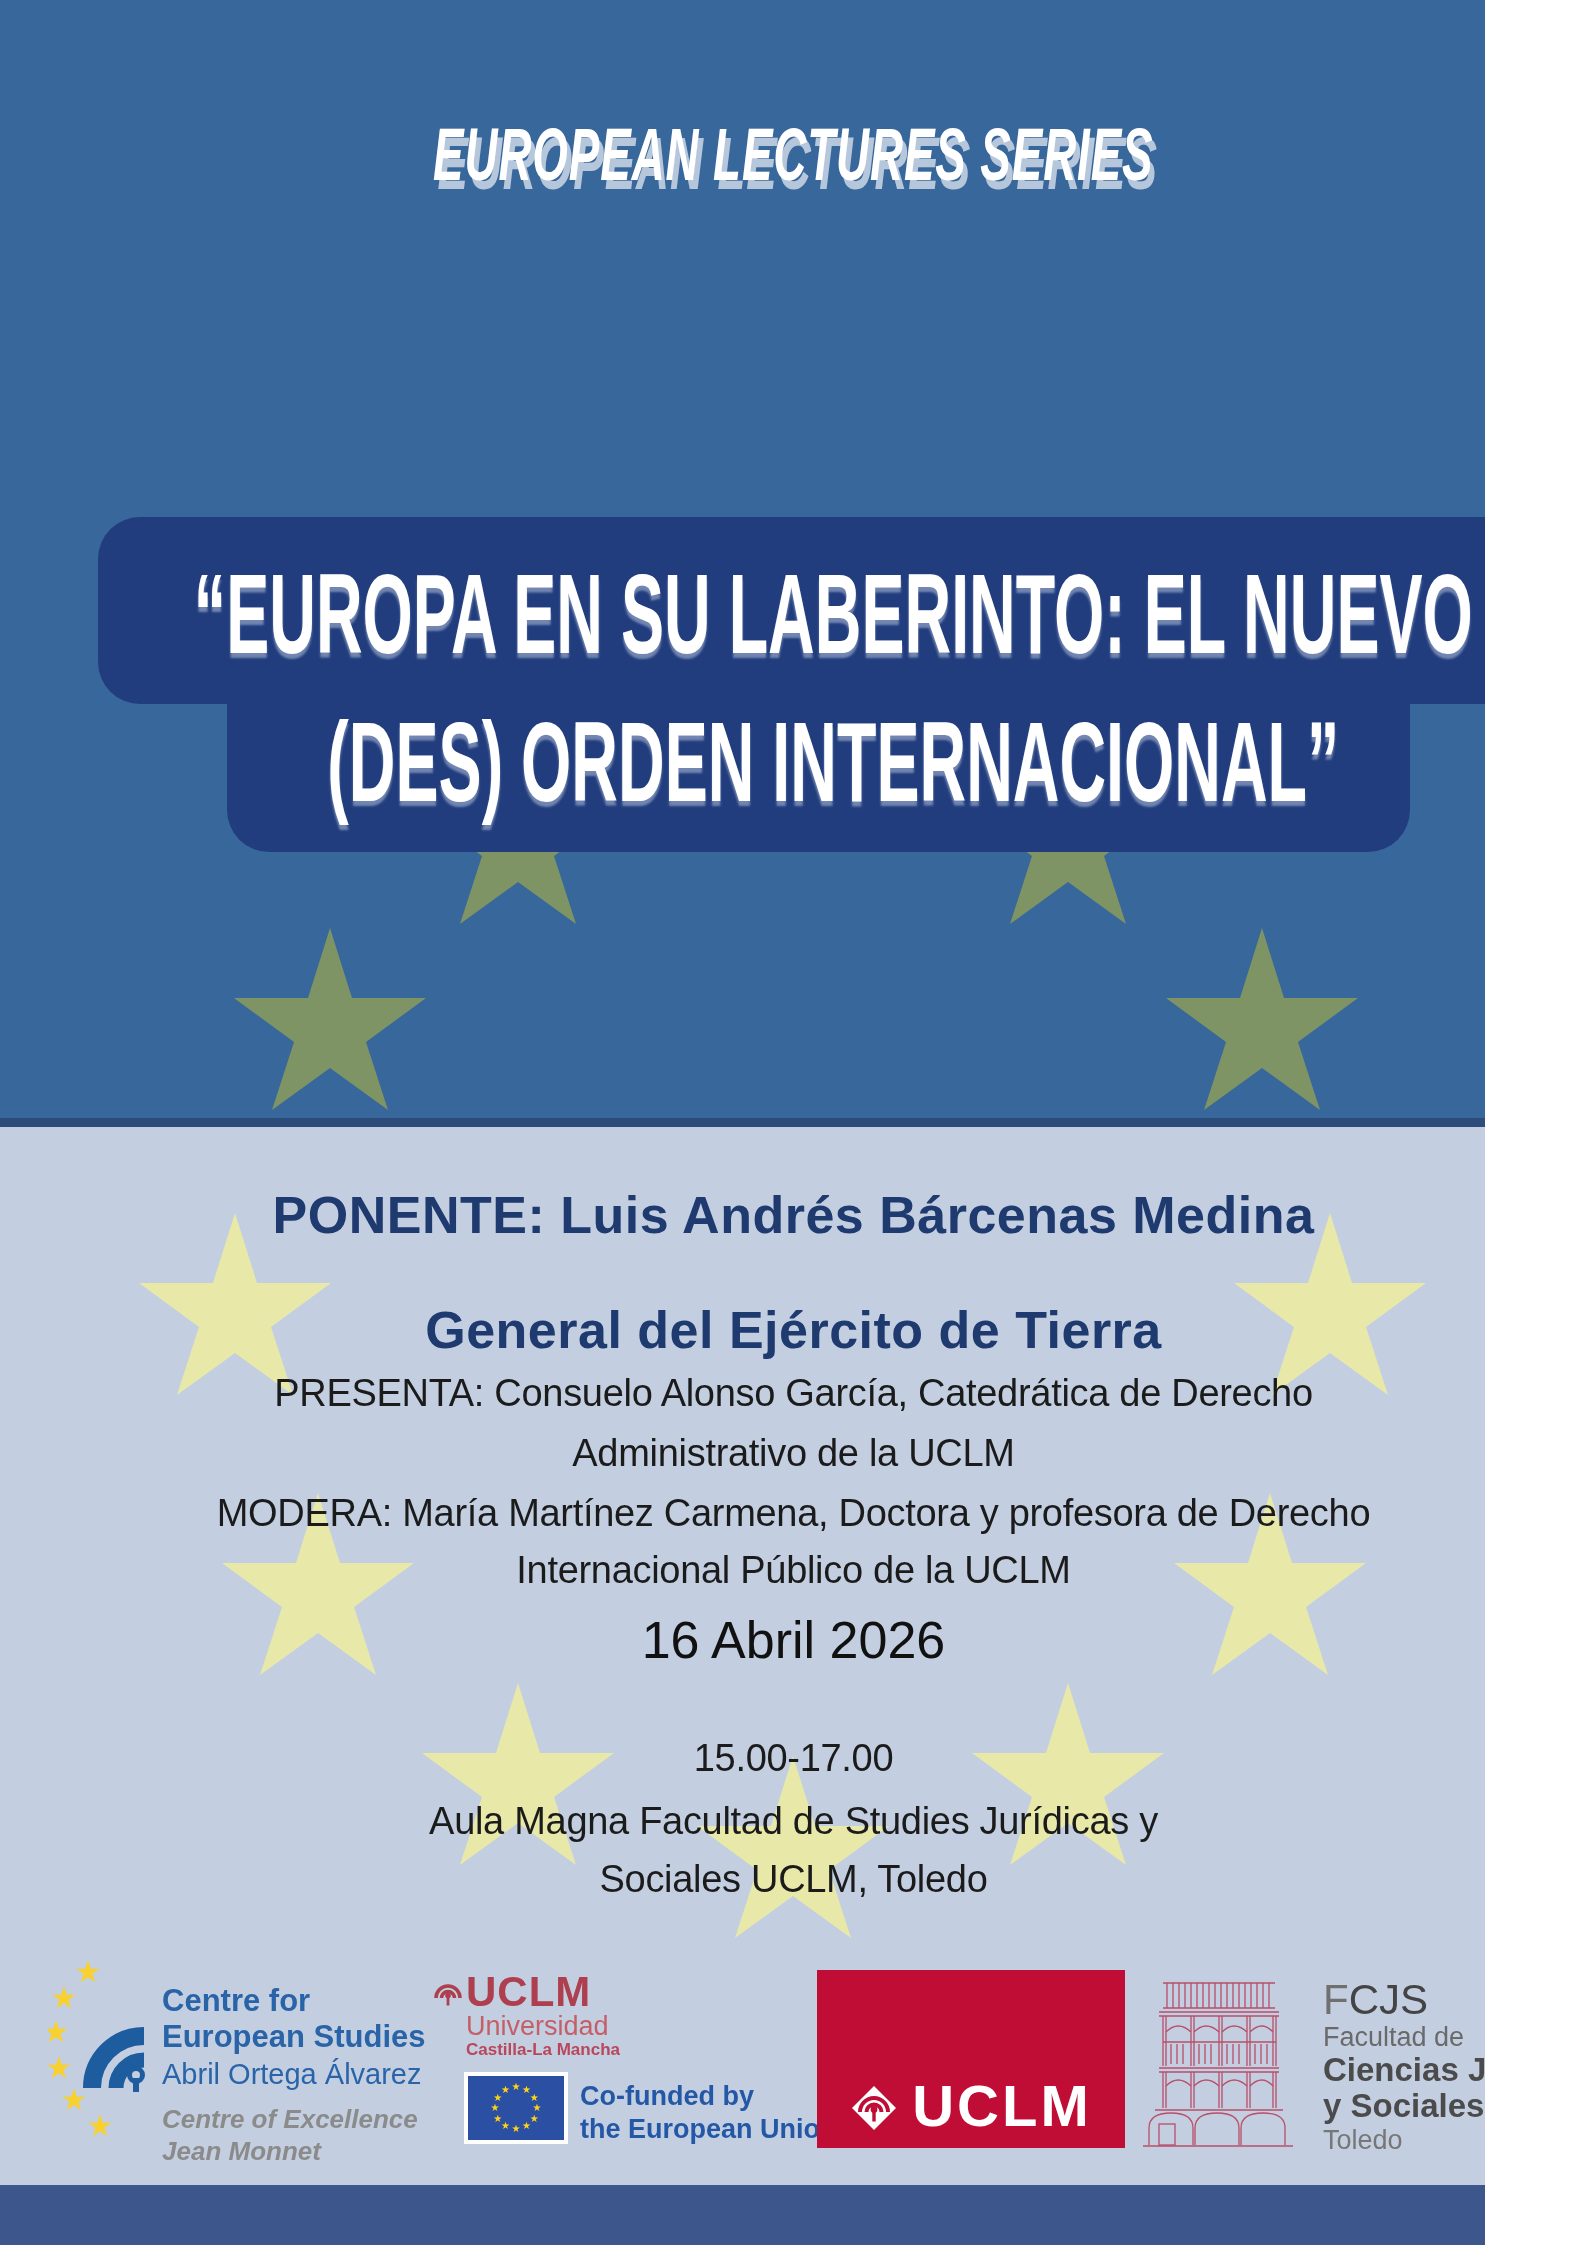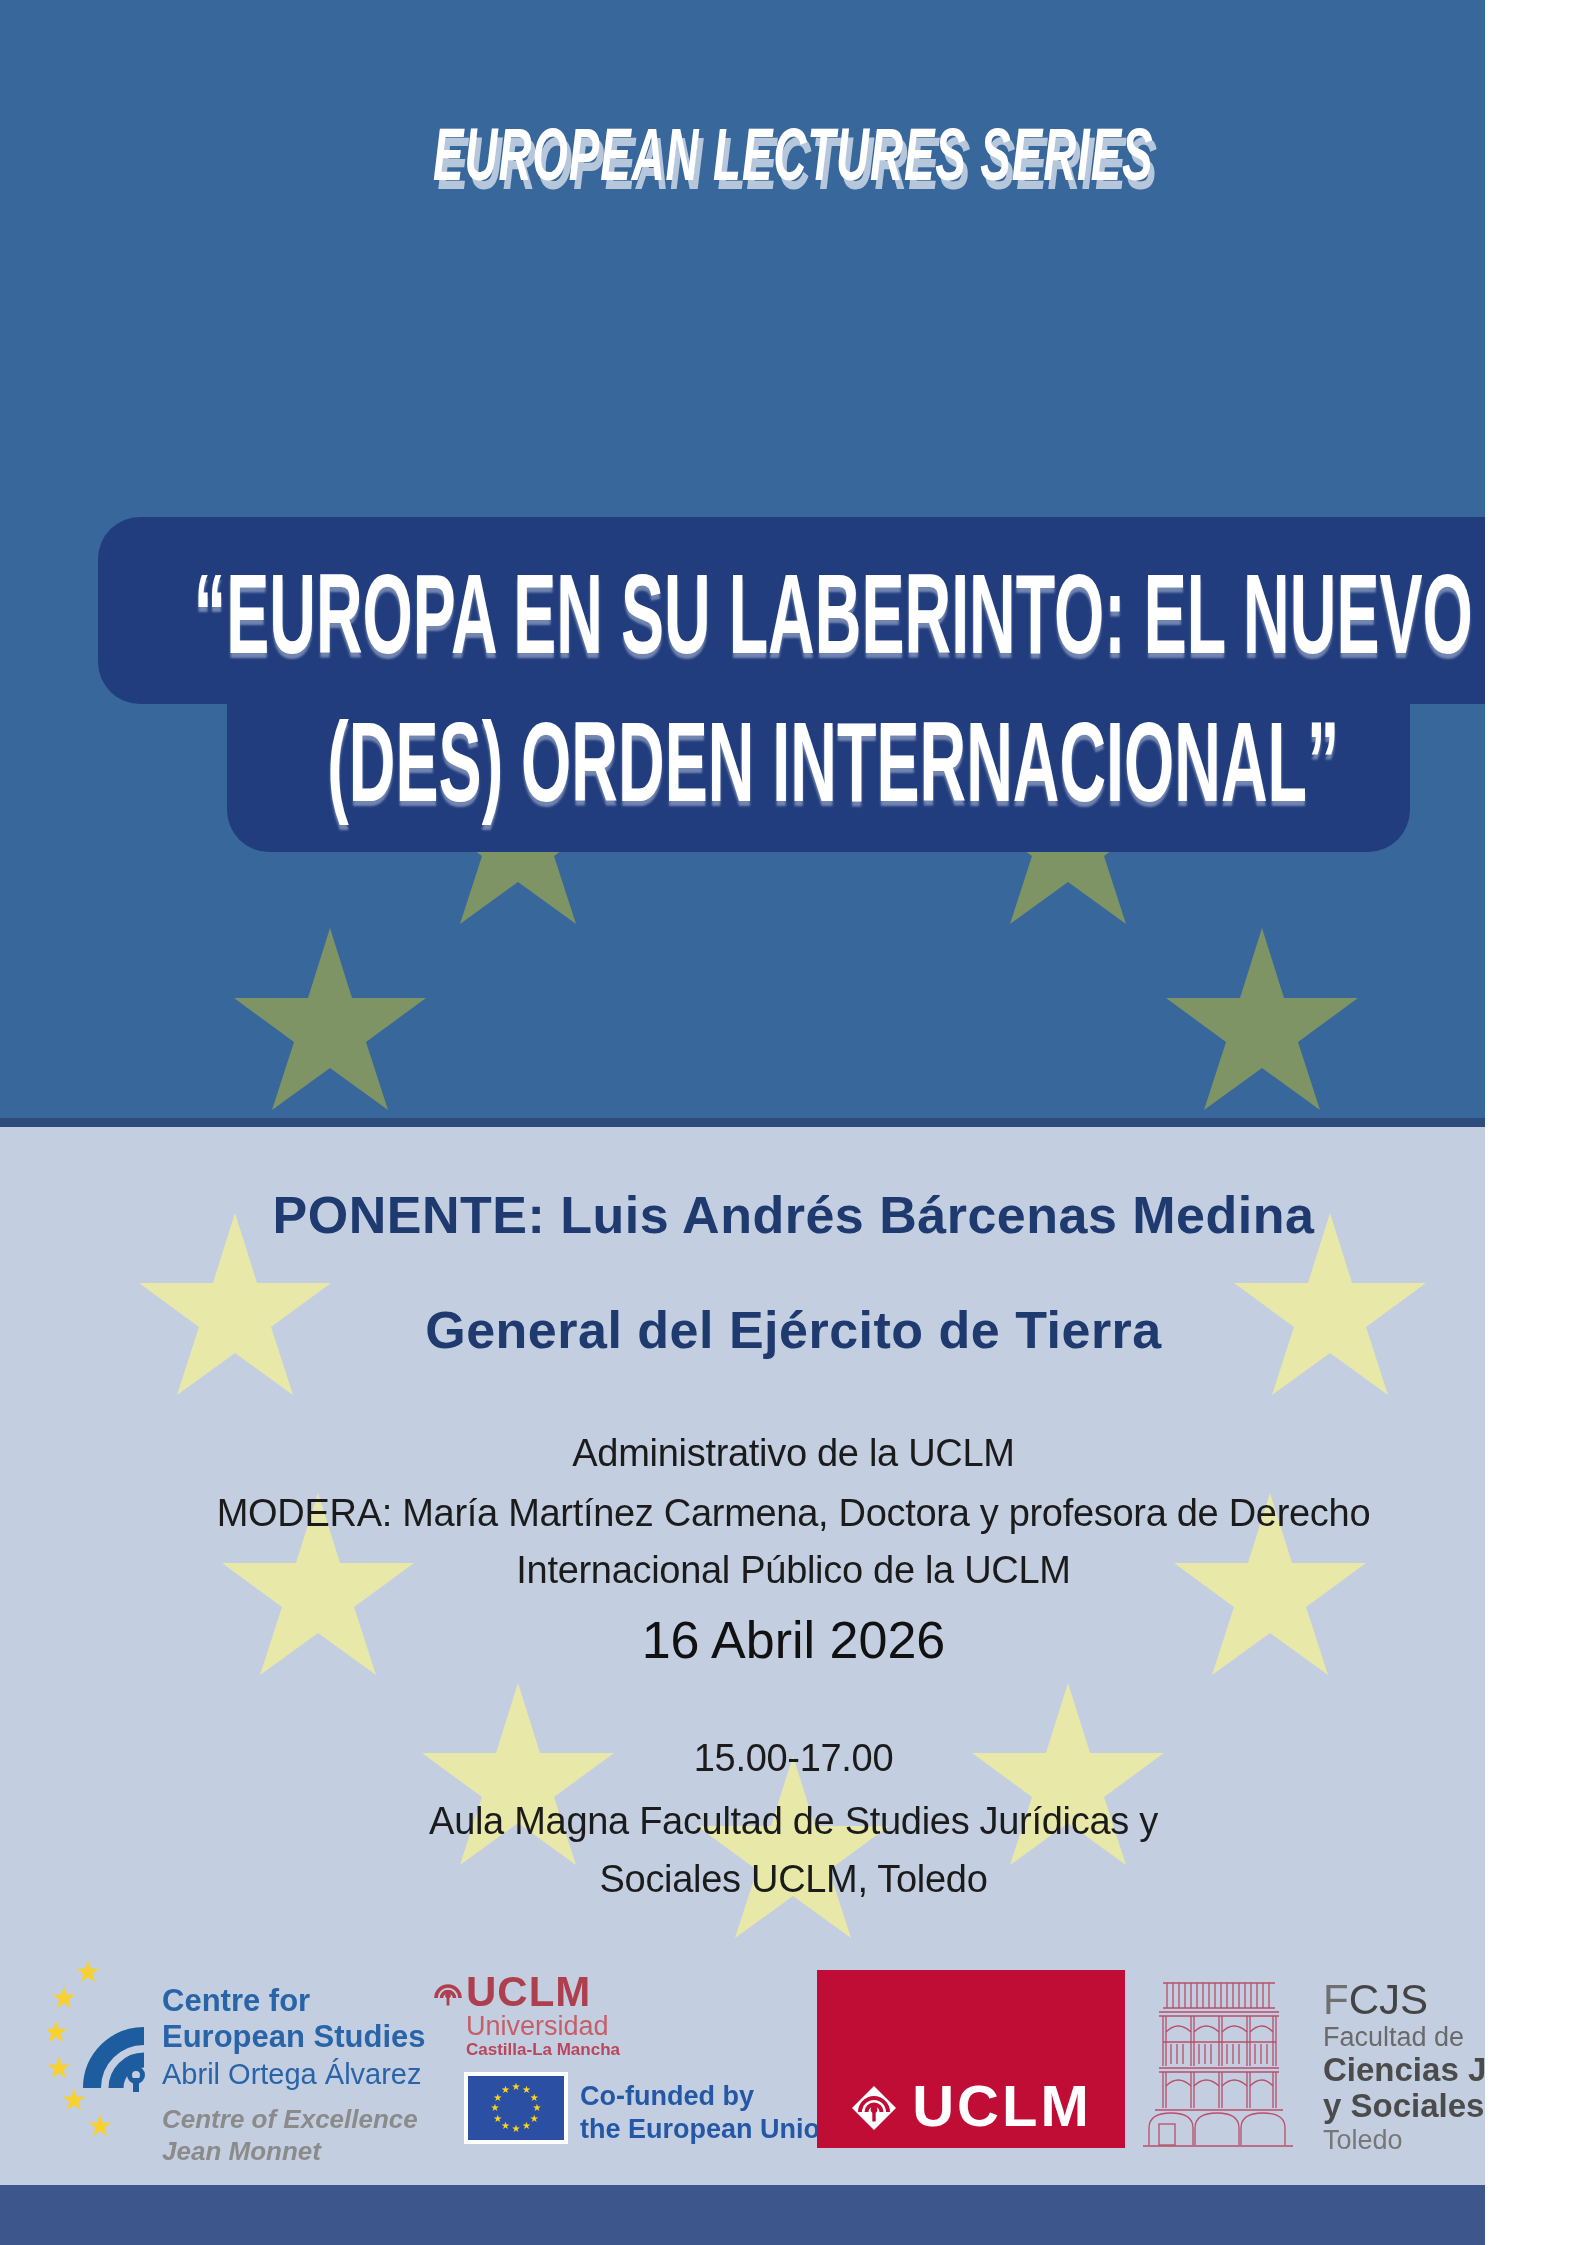--- a/index.html
+++ b/index.html
@@ -95,20 +95,21 @@
   <div class="abs title-row t1">
     <span class="title-text">“EUROPA EN SU LABERINTO: EL NUEVO</span>
   </div>
   <div class="abs title-row t2">
     <span class="title-text">(DES) ORDEN INTERNACIONAL”</span>
   </div>
 
   <div class="abs cline speaker" style="top:1185px;">PONENTE: Luis Andrés Bárcenas Medina</div>
   <div class="abs cline speaker" style="top:1300px;">General del Ejército de Tierra</div>
 
+  <div class="abs cline body-line" style="top:1372px;">PRESENTA: Consuelo Alonso García, Catedrática de Derecho</div>
   <div class="abs cline body-line" style="top:1432px;">Administrativo de la UCLM</div>
   <div class="abs cline body-line" style="top:1492px;">MODERA: María Martínez Carmena, Doctora y profesora de Derecho</div>
   <div class="abs cline body-line" style="top:1549px;">Internacional Público de la UCLM</div>
 
   <div class="abs cline date-line" style="top:1610px;">16 Abril 2026</div>
   <div class="abs cline body-line" style="top:1737px;">15.00-17.00</div>
   <div class="abs cline body-line" style="top:1800px;">Aula Magna Facultad de Studies Jurídicas y</div>
   <div class="abs cline body-line" style="top:1858px;">Sociales UCLM, Toledo</div>
 
   <div class="abs logo-item" style="left:48px;top:1958px;width:120px;height:190px;">

